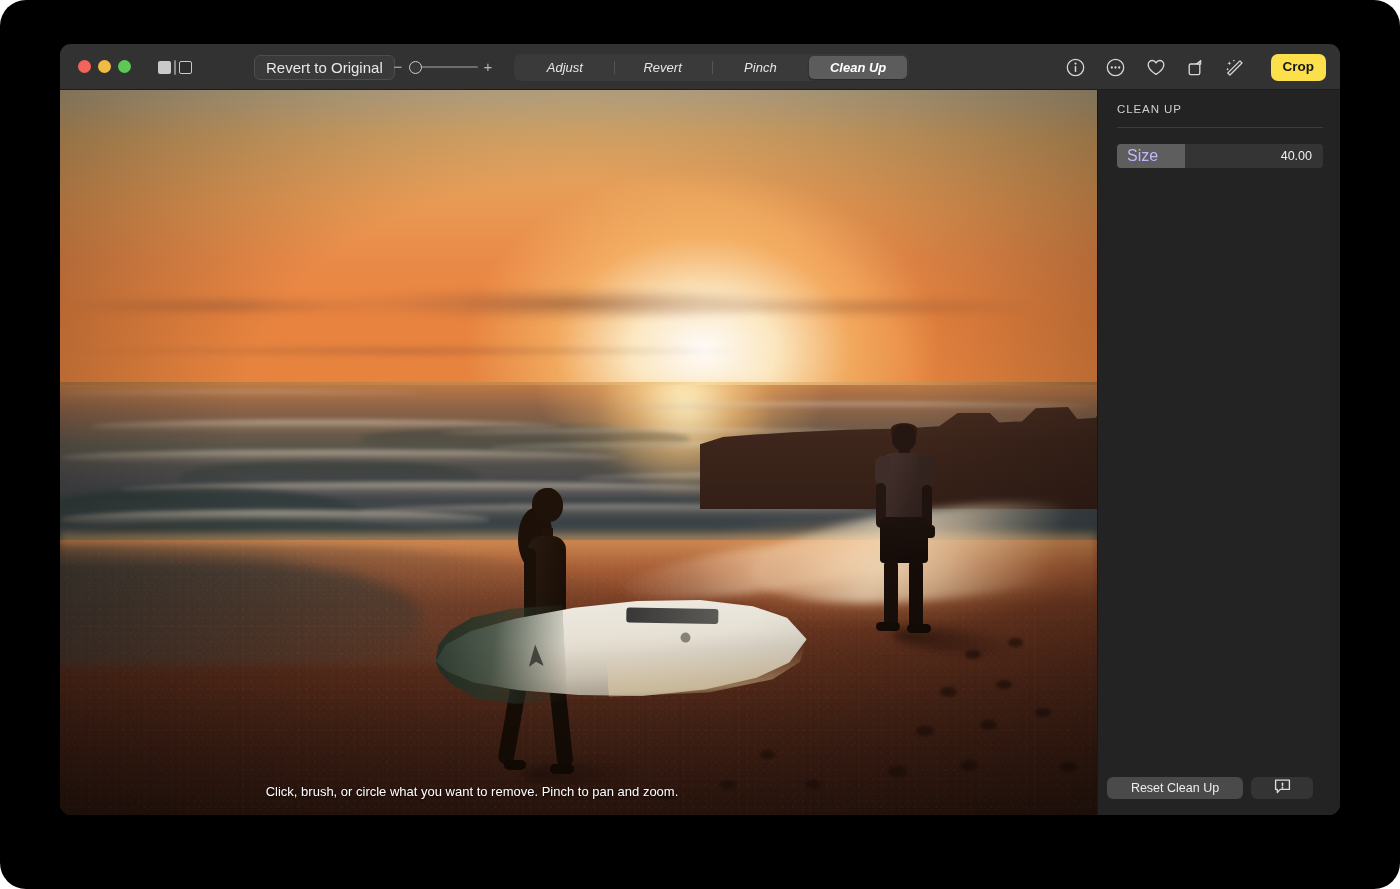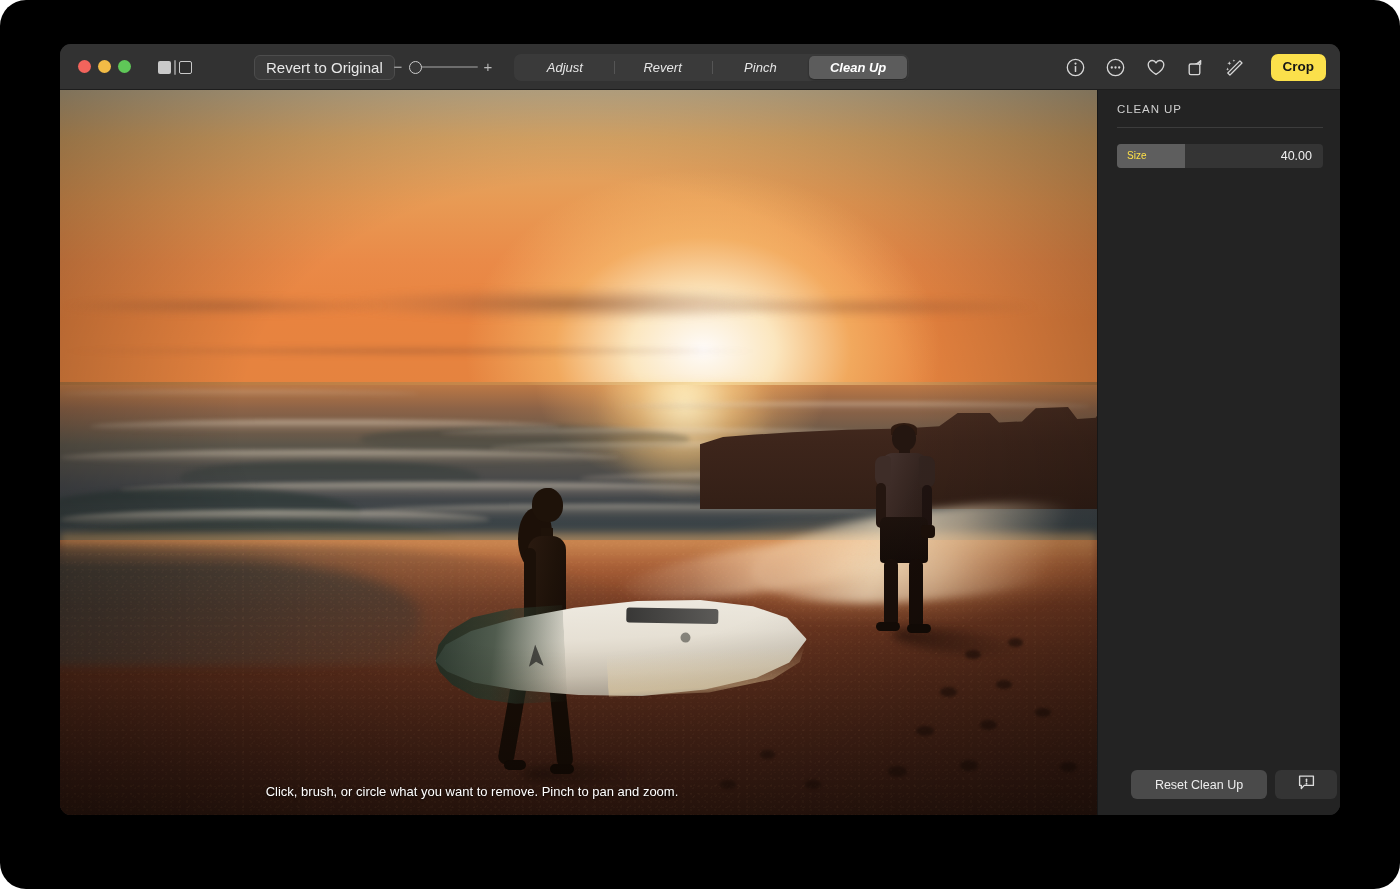--- a/index.html
+++ b/index.html
@@ -236,35 +236,35 @@
   #size-fill {
     position: absolute;
     left: 0; top: 0;
     width: 33%; height: 100%;
     background: #5e5e5e;
   }
   #size-label {
     position: absolute;
     left: 10px; top: 0;
     line-height: 24px;
-    color: #fde047;
-    font-size: 10px;
+    color: #c4b5fd;
+    font-size: 16px;
   }
   #size-value {
     position: absolute;
     right: 11px; top: 0;
     line-height: 24px;
     color: #f0f0f0;
     font-size: 12.5px;
   }
 
   #panel-footer {
     position: absolute;
-    left: 33px; bottom: 16px;
-    width: 206px; height: 29px;
+    left: 9px; bottom: 16px;
+    width: 206px; height: 22px;
     display: flex; gap: 8px;
   }
   #reset-btn {
     flex: 1;
     background: #4a4a4a;
     border-radius: 6px;
     color: #ededed;
     font-size: 12.5px;
     display: flex; align-items: center; justify-content: center;
   }

